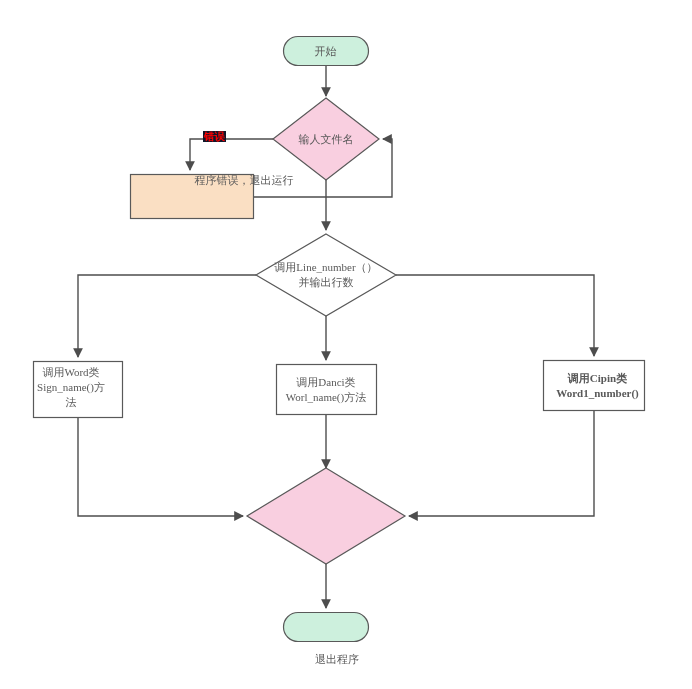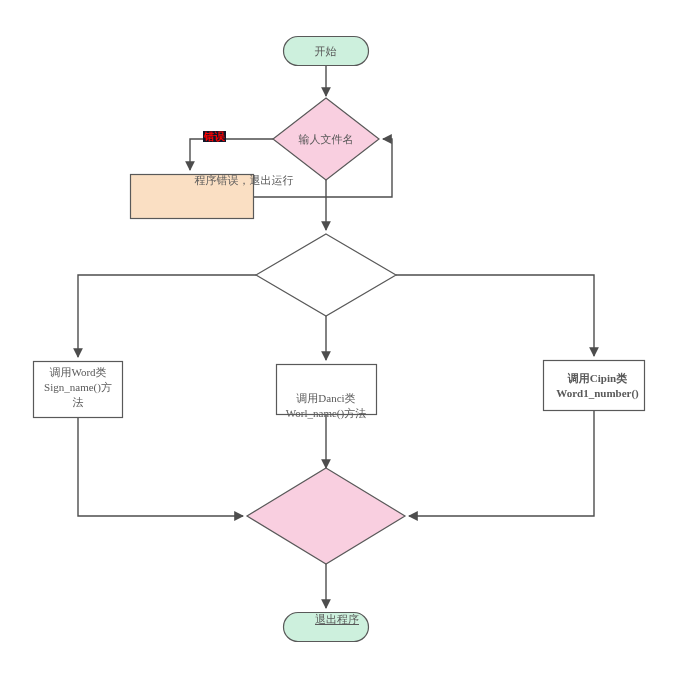--- a/index.html
+++ b/index.html
@@ -102,29 +102,31 @@
 
     <rect x="283.5" y="612.5" width="85" height="29" rx="14.5" ry="14.5" fill="#cdf0dd" stroke="#595959" stroke-width="1.2"></rect>
   </svg>
 
   <div class="node-label sans" style="left:283px; top:44px; width:85px;">开始</div>
 
   <div class="node-label sans" style="left:273px; top:132px; width:106px;font-family:Liberation Serif, serif;">输人文件名</div>
 
   <div class="node-label sans" style="left:131px; top:173px; width:142px;margin-left:42px;">程序错误，退出运行</div>
 
+  <div class="node-label" style="left:256px; top:260px; width:140px;">调用Line_number（）
+并输出行数</div>
 
-  <div class="node-label" style="left:34px; top:365px; width:88px;">调用Word类
+  <div class="node-label" style="left:27px; top:365px; width:88px;">调用Word类
 Sign_name()方
 法</div>
 
-  <div class="node-label" style="left:275px; top:391px; width:102px;">调用Danci类
+  <div class="node-label" style="left:275px; top:375px; width:102px;">调用Danci类
 Worl_name()方法</div>
 
   <div class="node-label" style="left:542px; top:371px; width:111px;font-weight:bold;">调用Cipin类
 Word1_number()</div>
 
 
-  <div class="node-label sans" style="left:283px; top:612px; width:108px;text-decoration:underline;">退出程序</div>
+  <div class="node-label sans" style="left:283px; top:652px; width:108px;">退出程序</div>
 
   <div class="edge-label" style="left:203px; top:131px;">错误</div>
 
 </div>
 
 </body></html>

